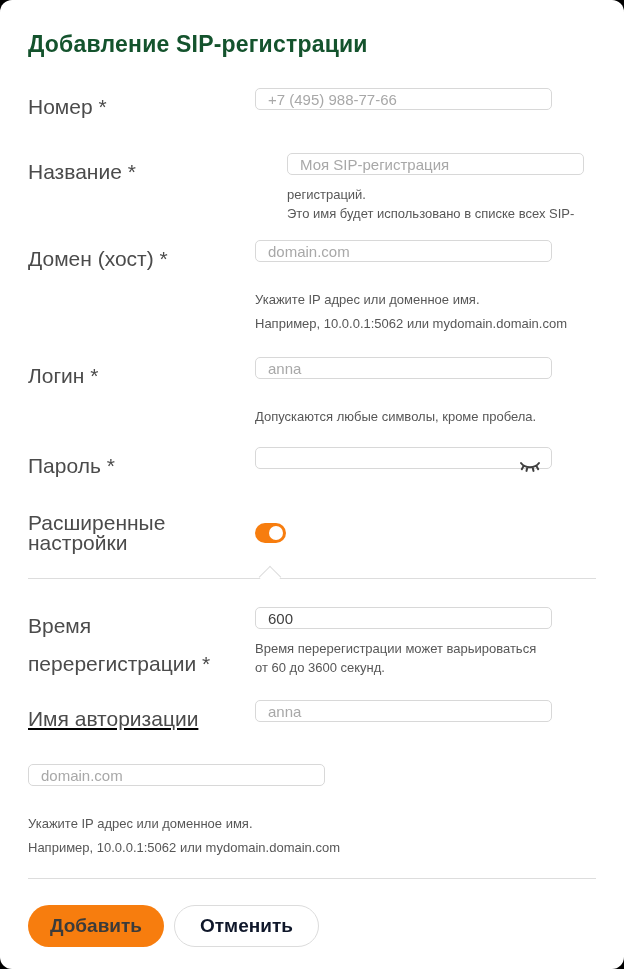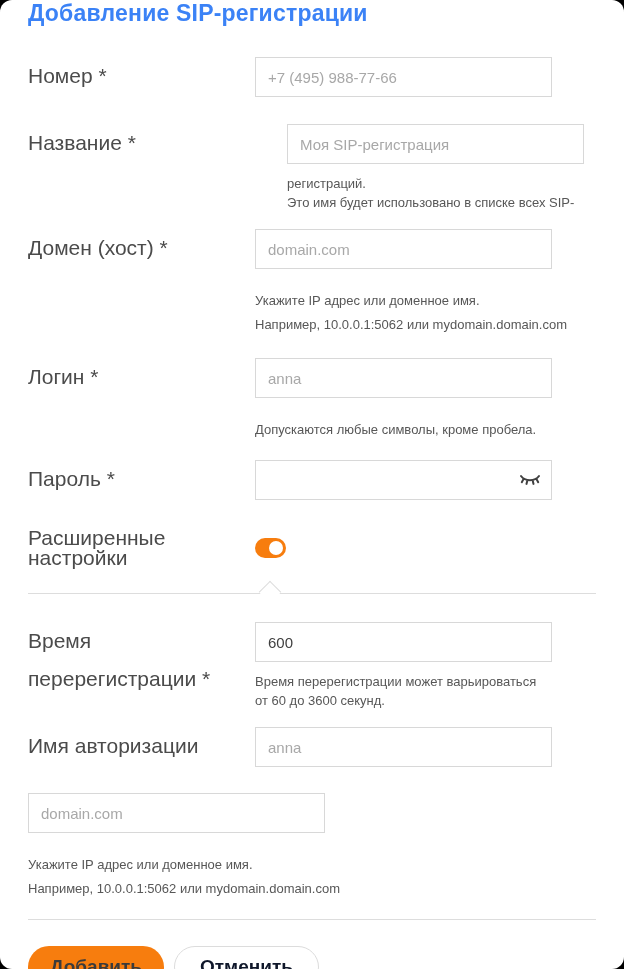--- a/index.html
+++ b/index.html
@@ -3,38 +3,38 @@
 <meta charset="utf-8">
 <style>
   * { margin: 0; padding: 0; box-sizing: border-box; }
   html, body { width: 624px; height: 969px; background: #000; }
   body { font-family: "Liberation Sans", "DejaVu Sans", sans-serif; }
   .card {
     width: 624px; height: 969px; background: #ffffff;
     border-radius: 12px; padding: 0 28px; overflow: hidden;
   }
   .page-title {
-    font-size: 23px; font-weight: 700;
-    color: #3b82f6; letter-spacing: 0.2px;
+    padding-top: 31px; font-size: 23px; font-weight: 700;
+    color: #14532d; letter-spacing: 0.2px;
   }
   .form-row { display: flex; align-items: flex-start; }
   .form-label {
     width: 227px; flex: 0 0 227px; font-size: 21px; color: #4b4b4b;
     line-height: 38px;
   }
   .field-col { width: 297px; flex: 0 0 297px; }
   .text-input {
-    width: 297px; height: 40px; border: 1px solid #d8d8d8; border-radius: 0;
+    width: 297px; height: 22px; border: 1px solid #d8d8d8; border-radius: 5px;
     padding: 0 12px; font-size: 15px; color: #3f3f3f; outline: none;
     font-family: "Liberation Sans", "DejaVu Sans", sans-serif; background: #fff;
   }
   .text-input::placeholder { color: #a8a8a8; opacity: 1; }
   .help { margin-top: 10px; font-size: 13px; color: #575757; line-height: 19px; }
   .help .line { display: block; white-space: nowrap; }
-  .help-p { margin-top: 22px; font-size: 13px; color: #575757; line-height: 19px; white-space: nowrap; }
+  .help-p { margin-top: 28px; font-size: 13px; color: #575757; line-height: 19px; white-space: nowrap; }
   .help-p + .help-p { margin-top: 5px; }
   .password-wrap { position: relative; width: 297px; }
   .eye-btn {
     position: absolute; right: 10px; top: 8px; width: 24px; height: 22px;
     background: none; border: none; cursor: pointer; padding: 0;
   }
   .toggle-row { margin-top: 28px; display: flex; align-items: center; }
   .toggle-row .form-label { line-height: 20px; }
   .toggle {
     position: relative; width: 31px; height: 20px; border-radius: 10px;
@@ -59,21 +59,21 @@
   }
   .btn-primary { background: #f77d0e; border: none; color: #3b3b3b; padding: 0 22px; }
   .btn-secondary { background: #ffffff; border: 1px solid #dcdcdc; color: #0f172a; padding: 0 25px; margin-left: 10px; }
   
   .row-number { margin-top: 30px; }
   .row-name { margin-top: 27px; gap: 32px; }
   .row-domain { margin-top: 17px; }
   .row-login { margin-top: 24px; }
   .row-password { margin-top: 21px; }
   .row-rereg { margin-top: 28px; }
-  .row-auth { margin-top: 17px; }
+  .row-auth { margin-top: 17px; text-decoration: underline; }
   .row-proxy { margin-top: 26px; }
 </style>
 </head>
 <body>
 
 <div class="card">
 
   <h1 class="page-title">Добавление SIP-регистрации</h1>
 
   <div class="form-row row-number">

